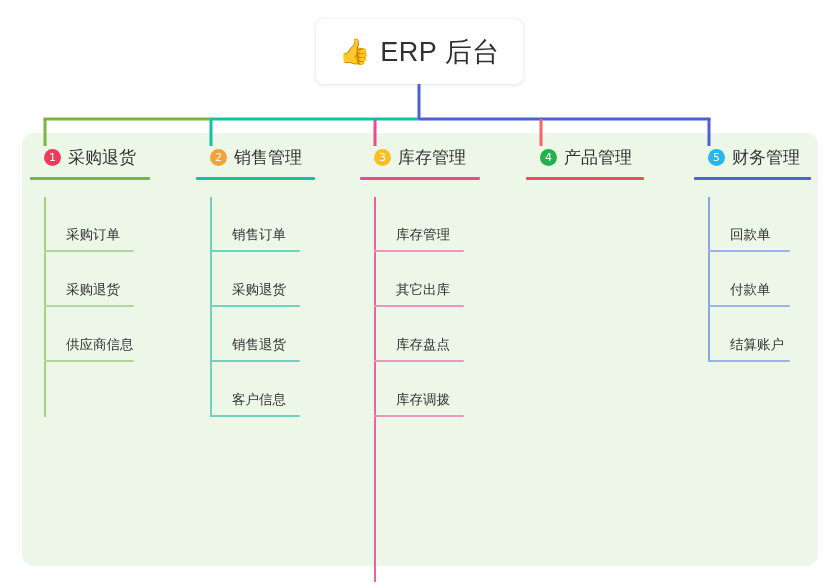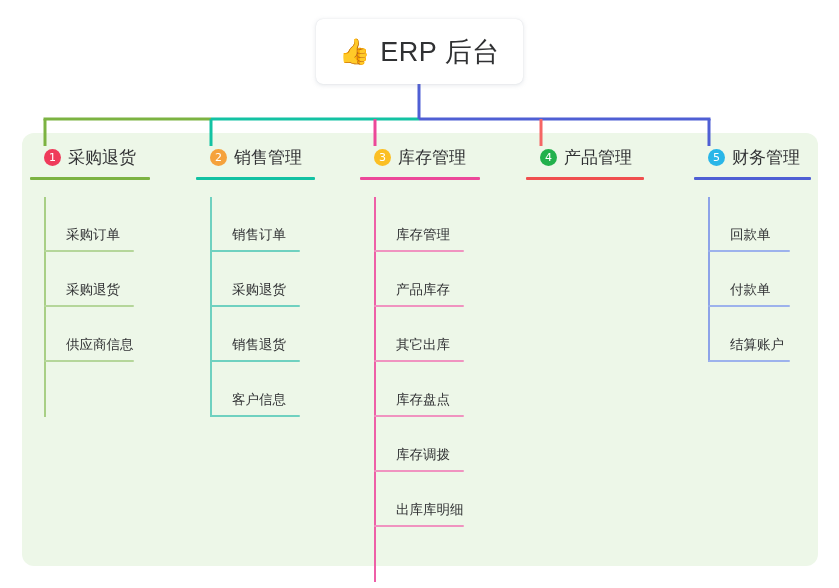--- a/index.html
+++ b/index.html
@@ -209,37 +209,29 @@
         <span class="col-title">库存管理</span>
       </div>
       <div class="head-rule" style="background: rgb(236, 72, 153); width: 120px;"></div>
       <div class="items">
         <div class="spine" style="background: rgb(238, 95, 167); height: 385px;"></div>
         <div class="item">
           <span class="item-label">库存管理</span>
           <div class="item-rule" style="background: rgb(240, 147, 192); width: 90px;"></div>
         </div>
         <div class="item">
-          <span class="item-label">产品库存</span>
-          <div class="item-rule" style="background: rgb(240, 147, 192); width: 90px;"></div>
-        </div>
-        <div class="item">
           <span class="item-label">其它出库</span>
           <div class="item-rule" style="background: rgb(240, 147, 192); width: 90px;"></div>
         </div>
         <div class="item">
           <span class="item-label">库存盘点</span>
           <div class="item-rule" style="background: rgb(240, 147, 192); width: 90px;"></div>
         </div>
         <div class="item">
           <span class="item-label">库存调拨</span>
-          <div class="item-rule" style="background: rgb(240, 147, 192); width: 90px;"></div>
-        </div>
-        <div class="item">
-          <span class="item-label">出库库明细</span>
           <div class="item-rule" style="background: rgb(240, 147, 192); width: 90px;"></div>
         </div>
       </div>
     </div>
     <div class="column" style="left: 526px; width: 160px;">
       <div class="col-head">
         <span class="badge" style="background: rgb(34, 177, 76);">4</span>
         <span class="col-title">产品管理</span>
       </div>
       <div class="head-rule" style="background: rgb(240, 79, 79); width: 118px;"></div>

